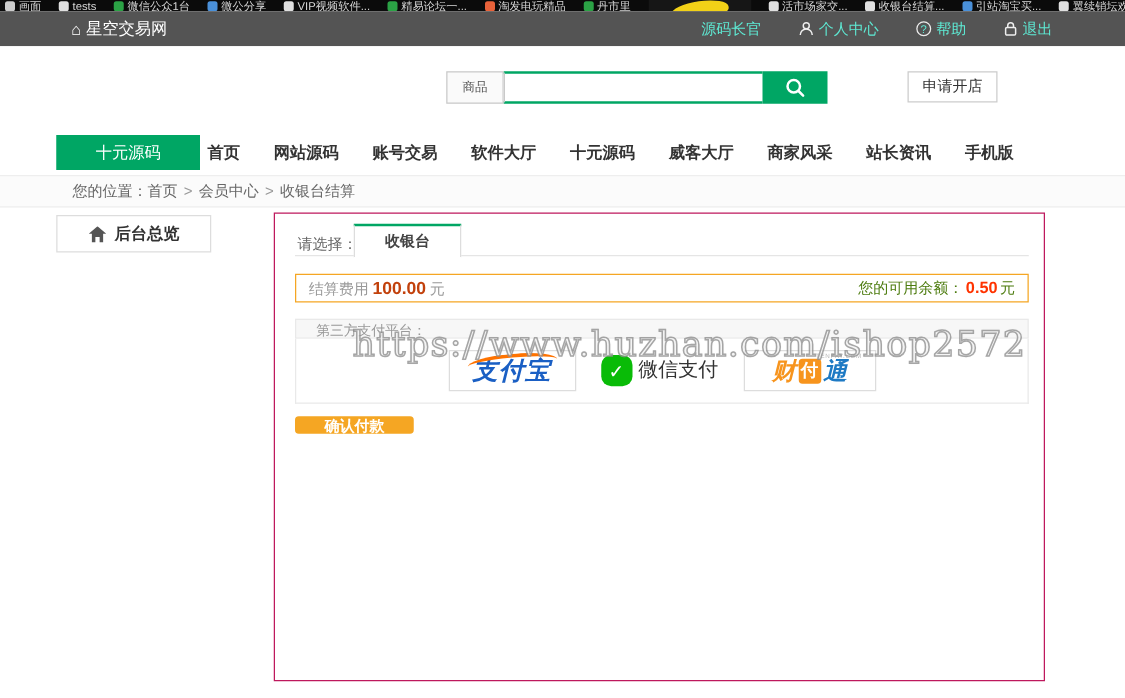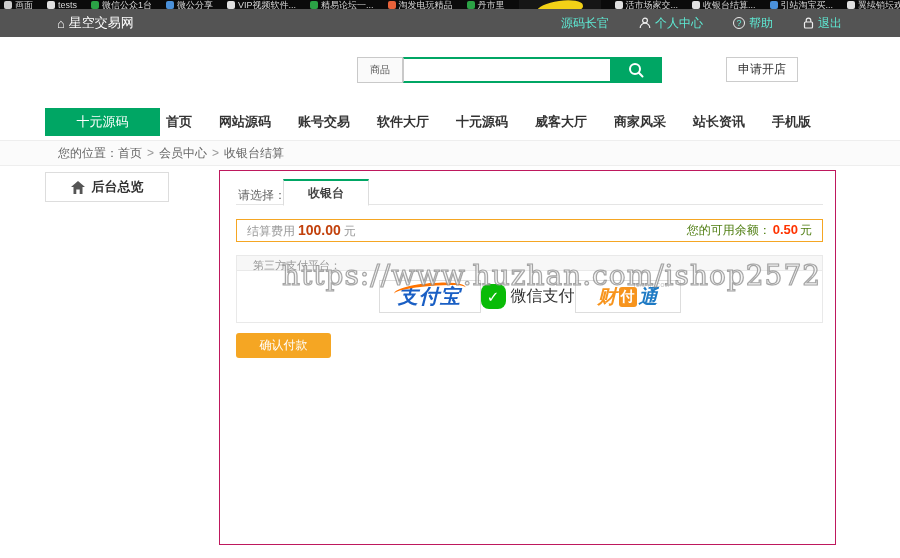--- a/index.html
+++ b/index.html
@@ -76,21 +76,21 @@
   .fee-box { position:absolute; left:16px; top:48px; width:587px; height:23px;
     border:1px solid #f5a623; display:flex; align-items:center;
     justify-content:space-between; padding:0 10px; font-size:12px; color:#999; }
   .fee-amount { color:#c2410c; font-weight:bold; font-size:14px; margin:0 3px; }
   .bal-label { color:#4d7c0f; }
   .bal-amount { color:#ff3300; font-weight:bold; font-size:13px; margin:0 2px; }
   .pay-sec { position:absolute; left:16px; top:84px; width:587px; }
   .pay-head { height:16px; line-height:18px; background:#f7f7f7; border:1px solid #e9e9e9;
     font-size:11px; color:#999; padding-left:16px; }
   .pay-body { height:52px; border:1px solid #e9e9e9; border-top:none; display:flex;
-    align-items:center; justify-content:center; background:#fff; }
+    align-items:center; justify-content:center; gap:20px; background:#fff; }
   .pay-opt { cursor:pointer; }
   .alipay-box { width:102px; height:33px; border:1px solid #ddd; display:flex;
     align-items:center; justify-content:center; position:relative; background:#fff; }
   .alipay-txt { font-size:20px; font-weight:bold; font-style:italic; color:#1a5fc4;
     letter-spacing:1px; }
   .alipay-swoosh { position:absolute; left:14px; top:2px; width:72px; height:15px;
     border-top:3px solid #ff7300; border-radius:50%; transform:rotate(-5deg); }
   .wechat { display:flex; align-items:center; gap:5px; }
   .wx-bubble { width:25px; height:25px; background:#09bb07; border-radius:8px;
     color:#fff; font-size:15px; font-weight:bold; display:flex; align-items:center;
@@ -101,23 +101,23 @@
   .tp-sub { position:absolute; top:1px; right:10px; font-size:5px; color:#b5b5b5;
     letter-spacing:.5px; }
   .tp-cai { color:#f7941d; font-weight:bold; font-style:italic; font-size:19px; }
   .tp-fu { background:#f7941d; color:#fff; font-weight:bold; font-size:14px;
     padding:1px 2px; border-radius:3px; }
   .tp-tong { color:#1e7ac4; font-weight:bold; font-style:italic; font-size:19px; }
   .watermark { position:absolute; left:62px; top:88px; white-space:nowrap;
     font-family:"DejaVu Serif","Liberation Serif",serif; font-size:28px;
     color:rgba(255,255,255,0.85); -webkit-text-stroke:1.2px #909090;
     text-shadow:0 0 1px #aaa; opacity:.8; pointer-events:none; letter-spacing:1px; }
-  .confirm-btn { position:absolute; left:16px; top:162px; width:95px; height:25px;
+  .confirm-btn { position:absolute; left:16px; top:162px; width:95px; height:14px;
     background:#f5a623; border:none; border-radius:3px; color:#fff; font-size:12px;
-    font-weight:normal; cursor:pointer; }
+    font-weight:bold; cursor:pointer; }
 </style>
 </head>
 <body>
 
 <div class="bookmarks">
   <span class="bm-item">
       <i class="bm-ico" style="background: rgb(204, 204, 204);"></i>
       <span>画面</span>
     </span>
   <span class="bm-item">

